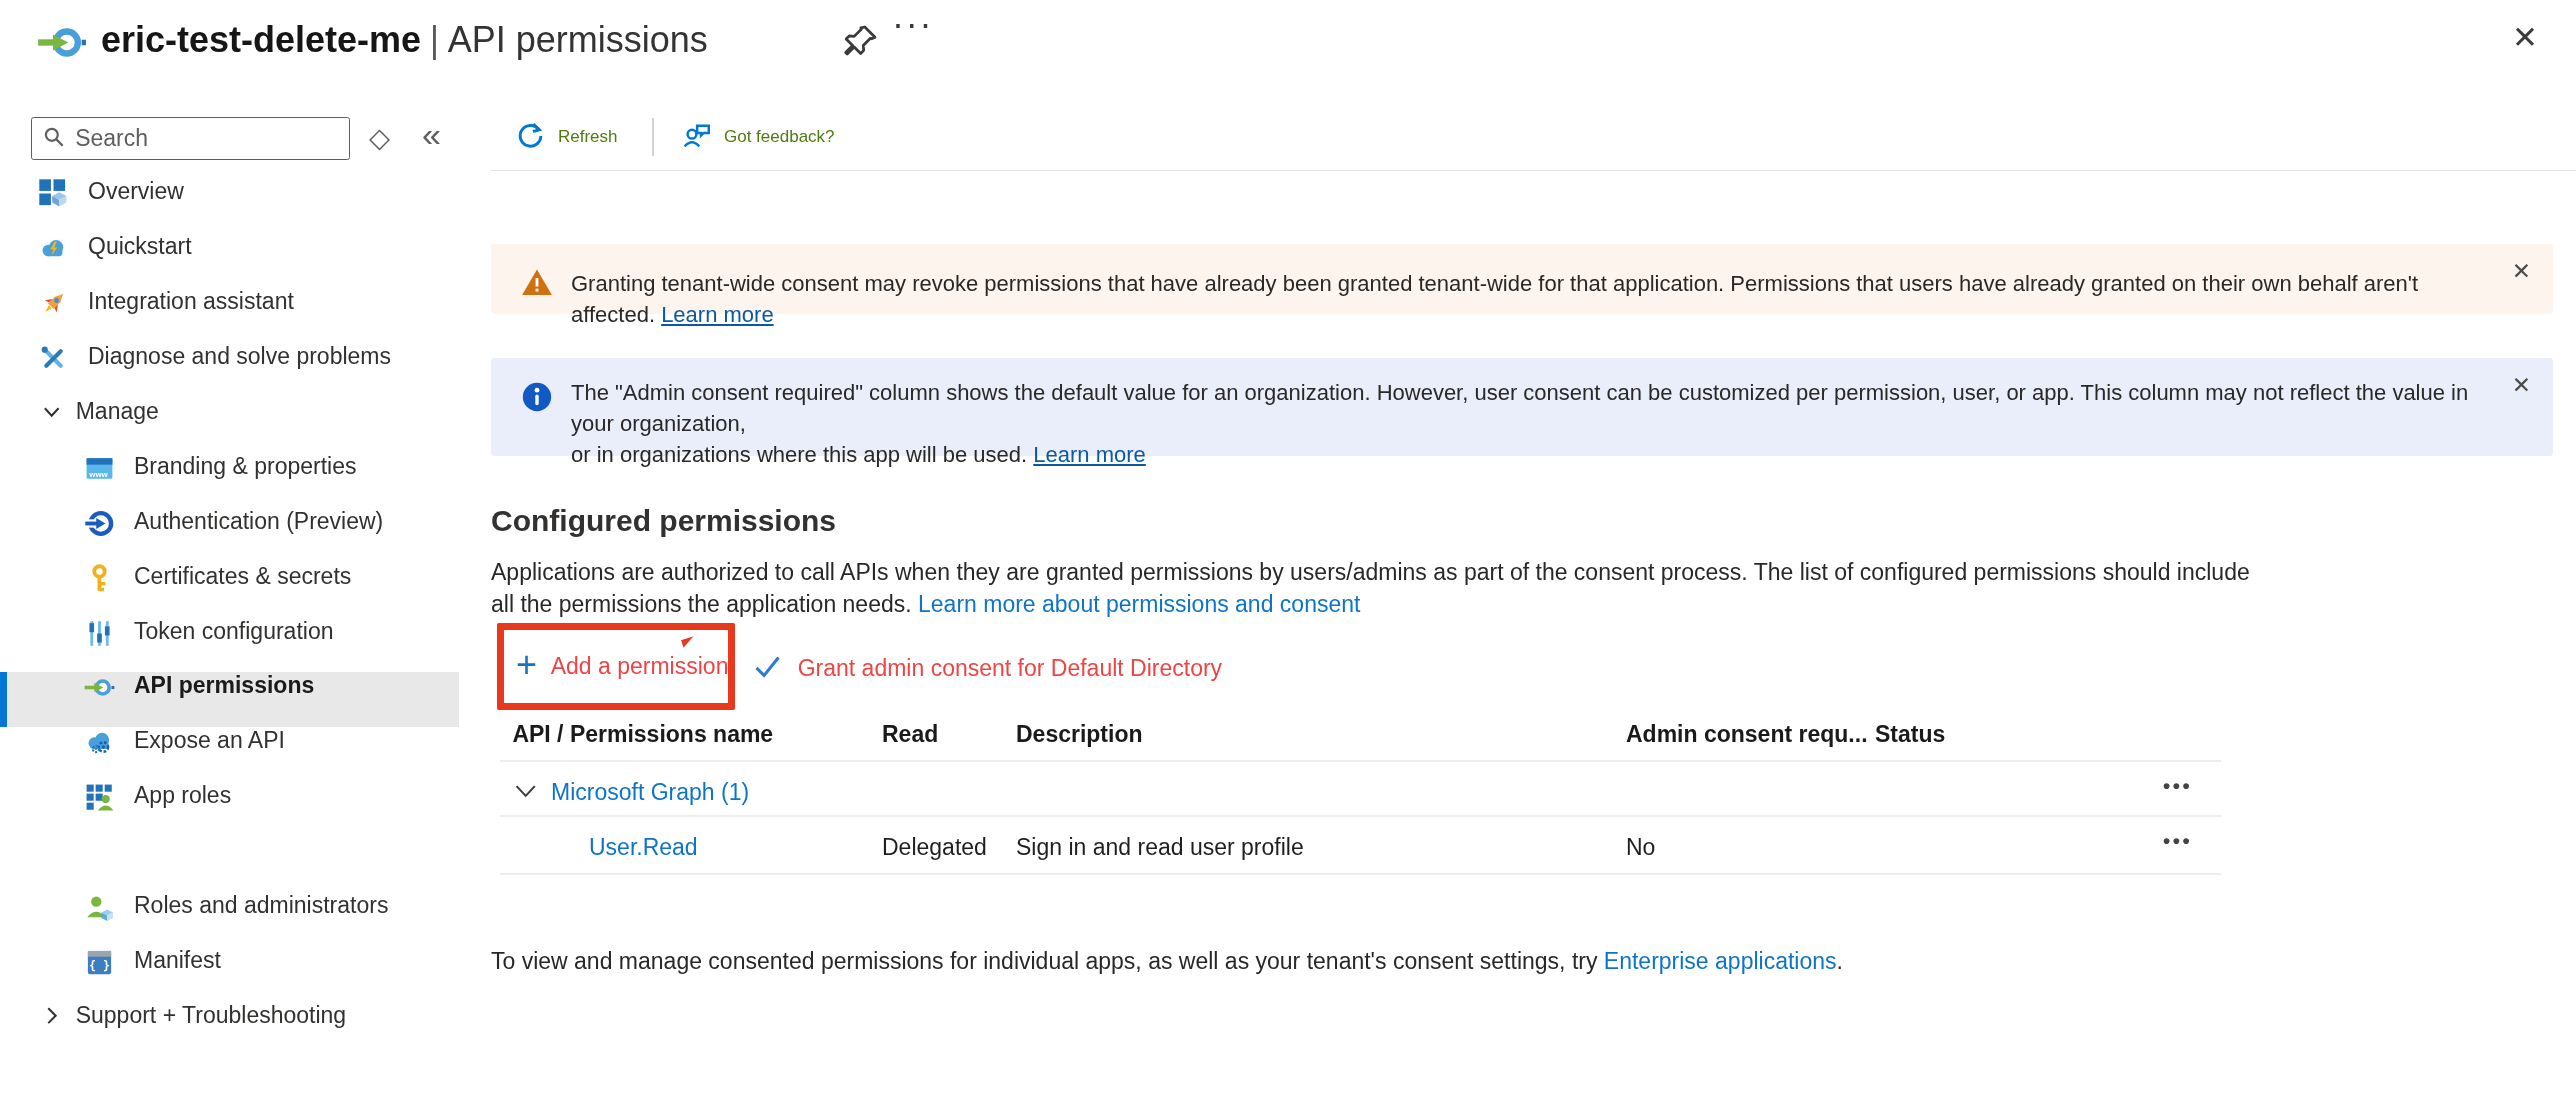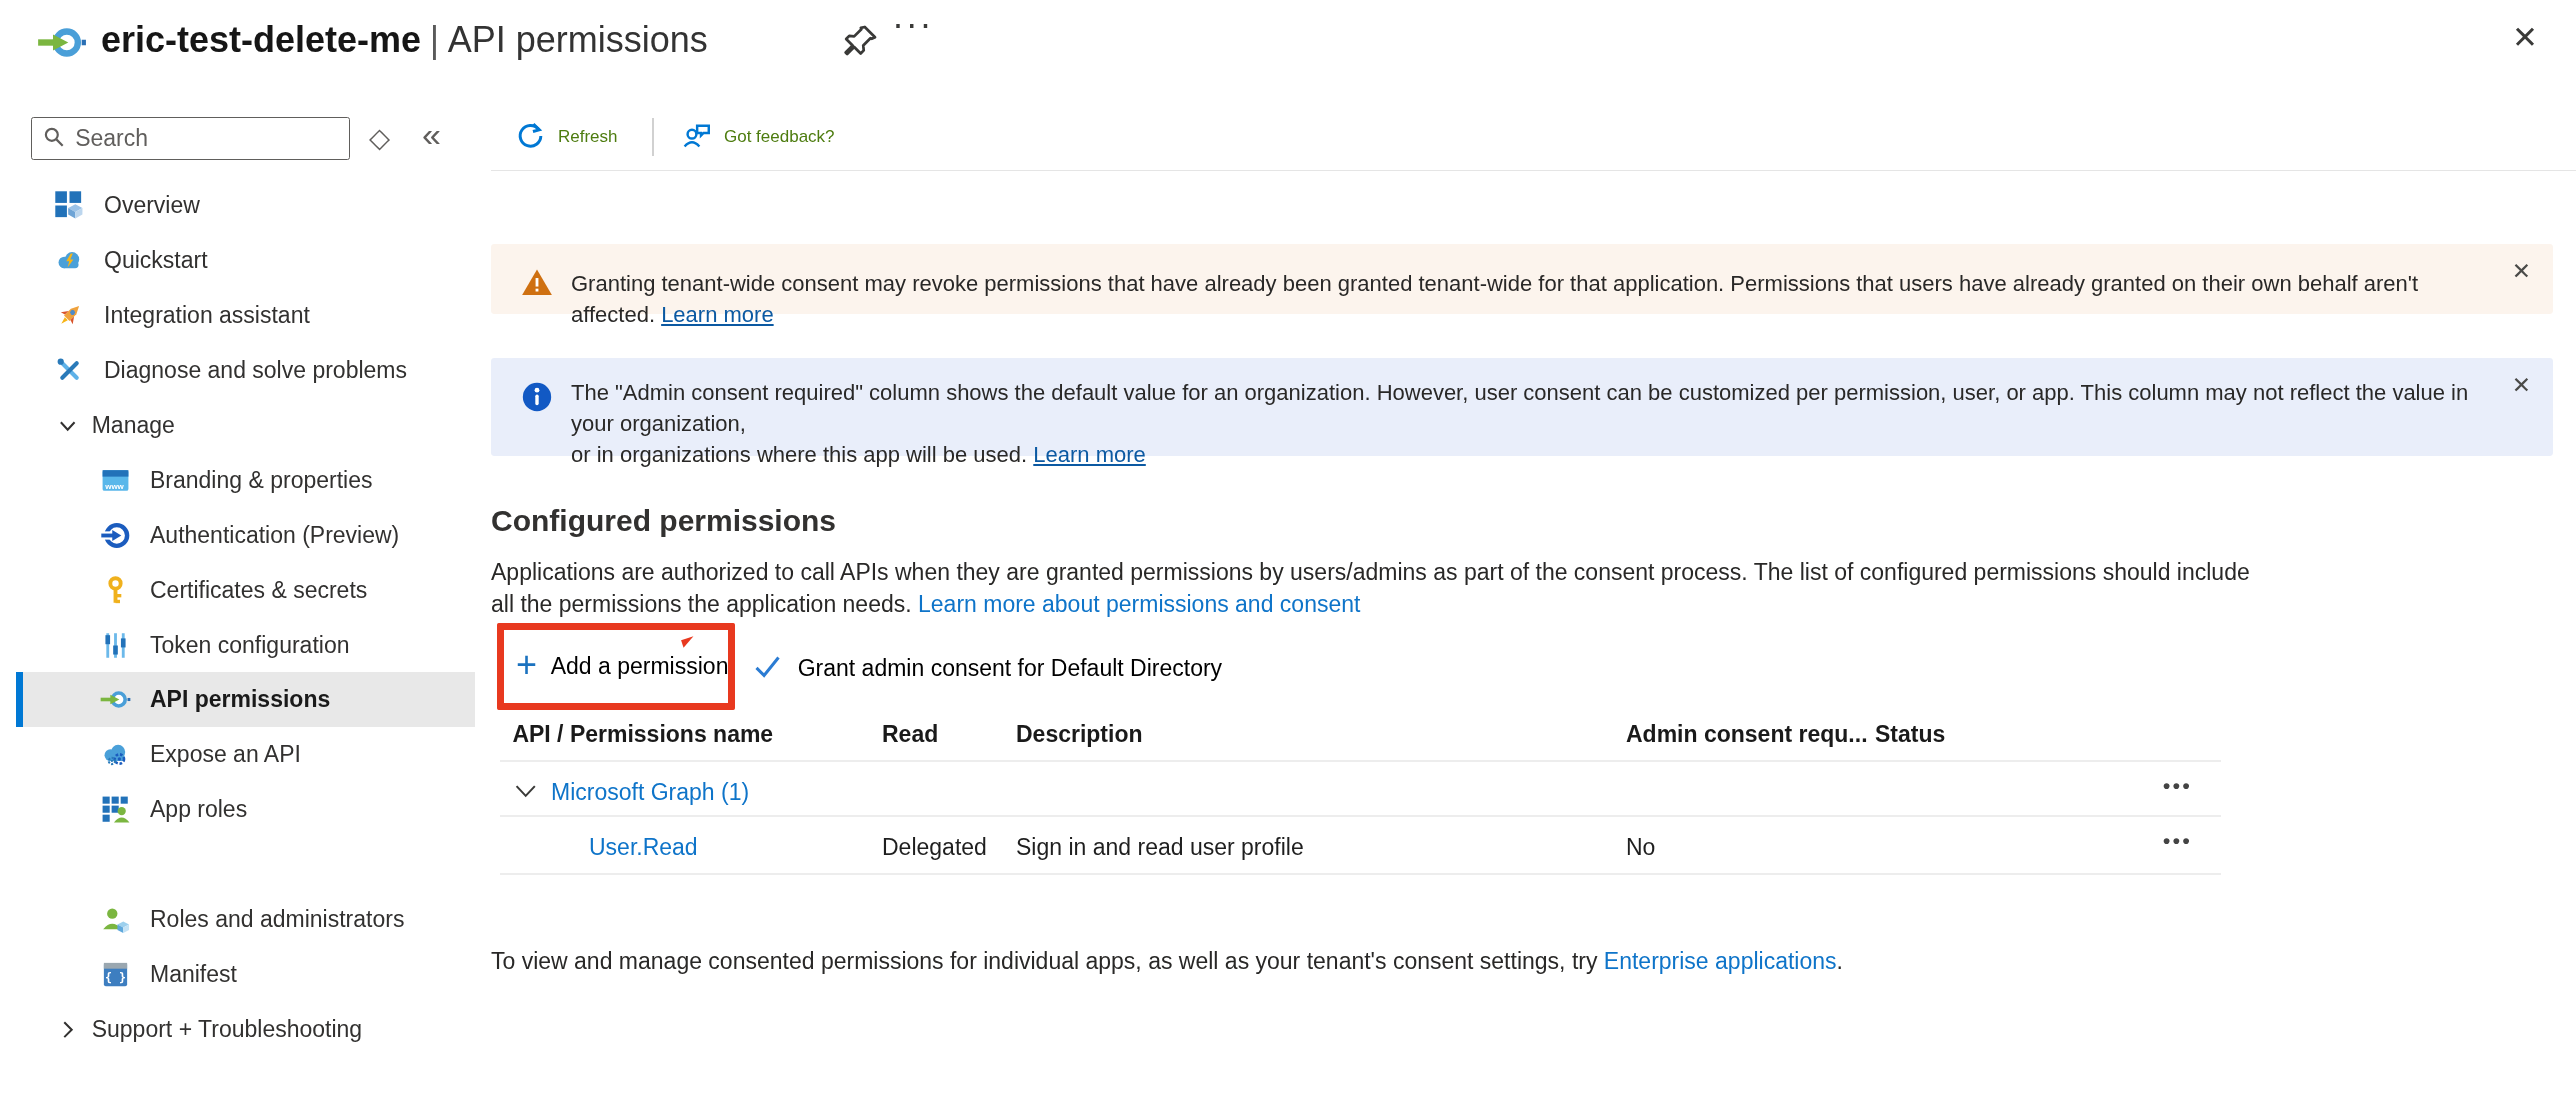--- a/index.html
+++ b/index.html
@@ -29,22 +29,22 @@
   }
   #search-box input {
     border:none; outline:none; font-size:23px; color:#333; width:249px;
     font-family:"Liberation Sans", sans-serif; background:transparent;
   }
   #search-box input::placeholder { color:#605e5c; }
   #sort-toggle { position:absolute; left:369px; top:19px; font-size:27.4px; color:#605e5c; cursor:pointer; }
   #collapse-btn { position:absolute; left:422px; top:12px; font-size:34px; color:#605e5c; cursor:pointer; }
 
   .sb-item {
-    position:absolute; left:16px; width:459px; height:55px;
-    display:flex; align-items:center; cursor:pointer;
+    position:absolute; left:0; width:459px; height:55px;
+    display:flex; align-items:flex-start; cursor:pointer;
   }
   .sb-item .icn { width:31px; height:31px; margin-left:38px; flex:0 0 auto; }
   .sb-item.lvl1 .icn { margin-left:84px; }
   .sb-item .lbl { font-size:23px; color:#323130; margin-left:19px; white-space:nowrap; }
   .sb-item.sel { background:#e8e8e8; }
   .sb-item.sel::before { content:""; position:absolute; left:0; top:0; width:6.9px; height:55px; background:#0078d4; }
   .sb-item.sel .lbl { font-weight:700; color:#1a1a1a; }
   .sb-item .chev { width:27.4px; height:27.4px; margin-left:38px; flex:0 0 auto; }
   .sb-item.grp .lbl { margin-left:10.3px; }
 
@@ -71,21 +71,21 @@
   #cfg-desc { left:491px; top:556px; font-size:23px; line-height:32px; color:#292827; white-space:nowrap; }
   .inline-link { color:#0e74c9; cursor:pointer; text-decoration:none; }
 
   
   #annotation-box { left:497px; top:623px; width:238px; height:87px; border:7.7px solid #e8391f; border-radius:1.7px; pointer-events:none; }
   #annotation-cursor { left:682px; top:638px; width:0; height:0; border-left:13.7px solid #e8391f; border-bottom:8.6px solid transparent; transform:rotate(-18deg); pointer-events:none; }
 
   
   #add-perm { left:516px; top:650px; display:flex; align-items:center; gap:13.7px; cursor:pointer; }
   #add-perm .plus { font-size:36px; font-weight:300; color:#1b72bf; line-height:36px; margin-top:-3.4px; }
-  #add-perm .lbl, #grant-btn .lbl { font-size:23px; color:#000000; white-space:nowrap; }
+  #add-perm .lbl, #grant-btn .lbl { font-size:23px; color:#ef4444; white-space:nowrap; }
   #grant-btn { left:751px; top:650px; display:flex; align-items:center; gap:13.7px; cursor:pointer; }
 
   
   #perm-table { left:491px; top:712px; width:1730px; height:163px; }
   .th { position:absolute; top:8.6px; font-size:23px; font-weight:700; color:#1a1a1a; white-space:nowrap; }
   .tline { position:absolute; left:8.6px; width:1721px; height:1.7px; background:#ededed; }
   .td { position:absolute; font-size:23px; color:#1f1f1f; white-space:nowrap; }
   .tlink { color:#0e74c9; cursor:pointer; }
   .row-menu { position:absolute; left:1672px; width:60px; font-size:20.6px; letter-spacing:2.6px; color:#444; cursor:pointer; font-weight:700; }
   #grp-chev { position:absolute; left:21.4px; top:65px; width:27.4px; height:27.4px; cursor:pointer; }

